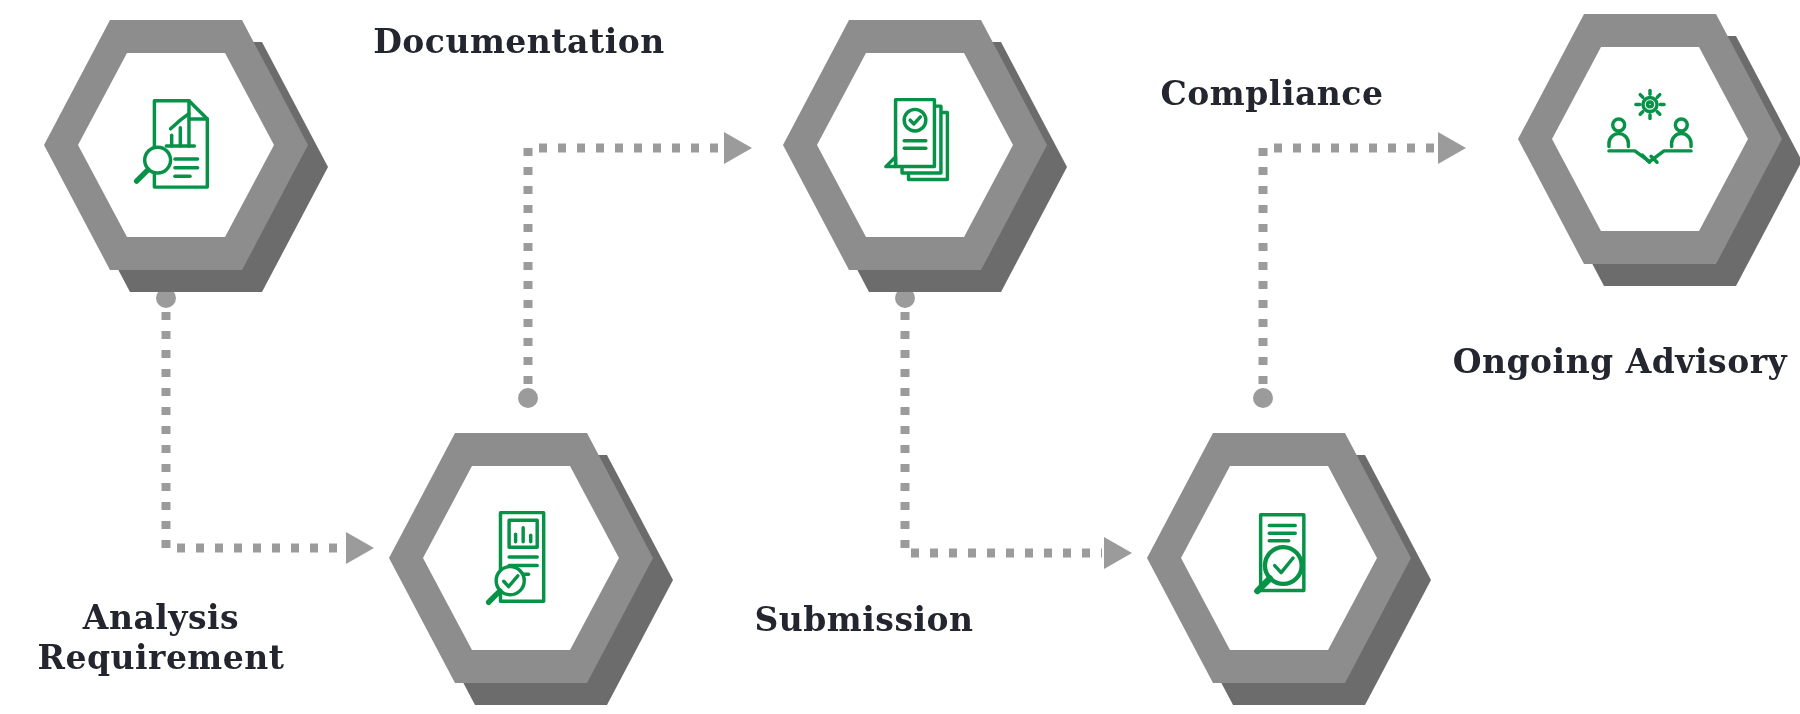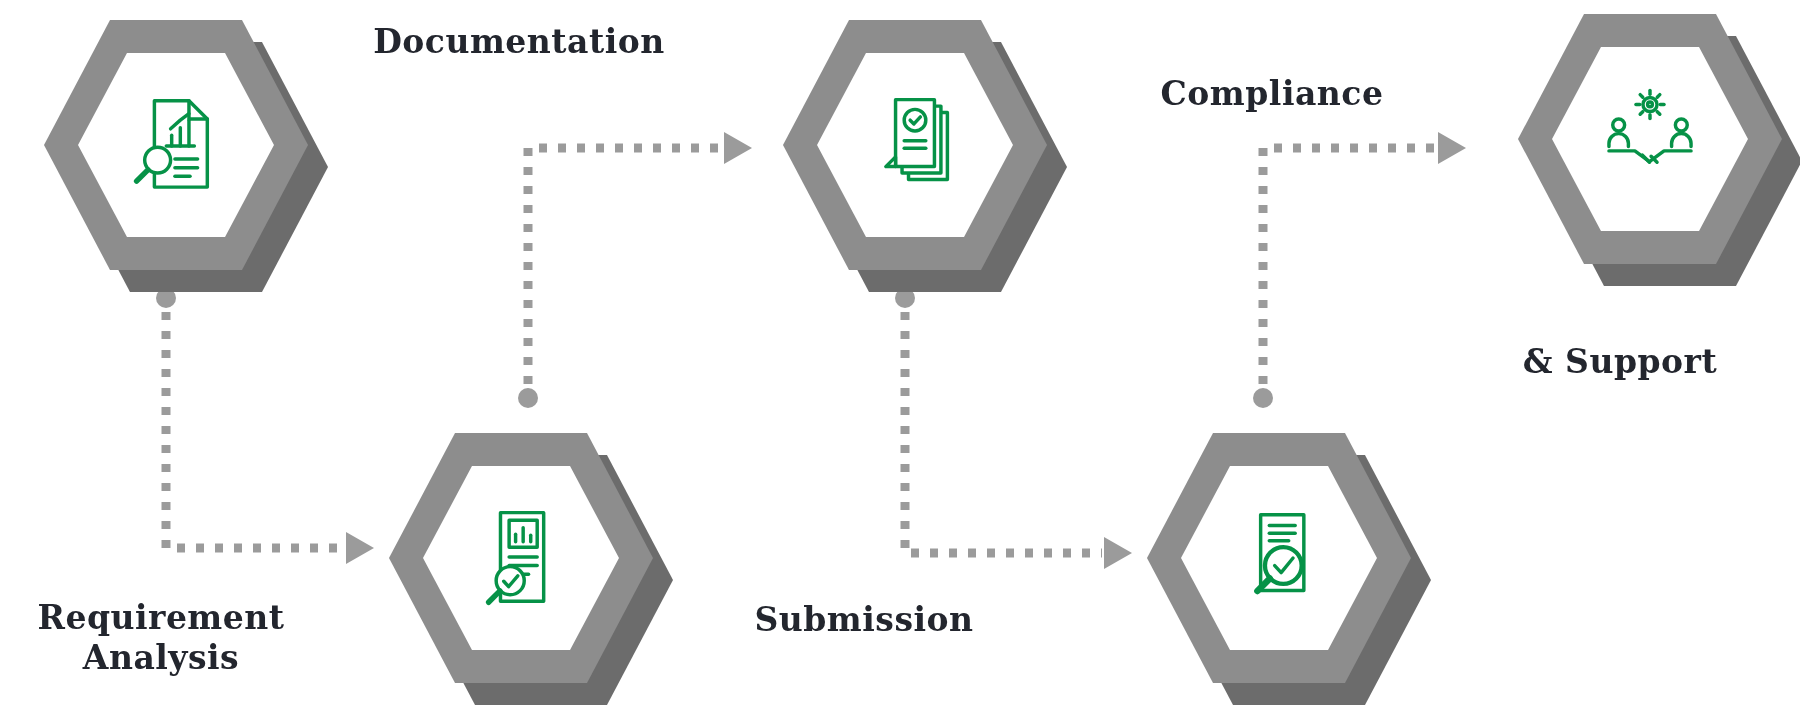--- a/index.html
+++ b/index.html
@@ -154,33 +154,33 @@
         <circle cx="79" cy="37" r="5.5"></circle>
         <path d="M70 57 v-3 a9 9 0 0 1 18 0 v3"></path>
         <path d="M12 61 H36 L49.5 71 L63 61 H88"></path>
         <path d="M43 65 l6.5 6.5"></path>
         <path d="M51 66 l5.5 5.5"></path>
       </g>
     </svg>
   </div>
 
   <div class="step-label" style="left:11px; top:598px; width:300px;">
+    <span class="lbl-line">Analysis</span>
     <span class="lbl-line">Requirement</span>
-    <span class="lbl-line">Analysis</span>
   </div>
 
   <div class="step-label" style="left:349px; top:22px; width:340px;">
     <span class="lbl-line">Documentation</span>
   </div>
 
   <div class="step-label" style="left:694px; top:600px; width:340px;">
     <span class="lbl-line">Submission</span>
   </div>
 
   <div class="step-label" style="left:1102px; top:26px; width:340px;margin-top:48px;">
     <span class="lbl-line">Compliance</span>
   </div>
 
   <div class="step-label" style="left:1440px; top:342px; width:360px;">
-    <span class="lbl-line">&amp; Support</span>
+    <span class="lbl-line">Ongoing Advisory</span>
   </div>
 
 </div>
 
 </body></html>

